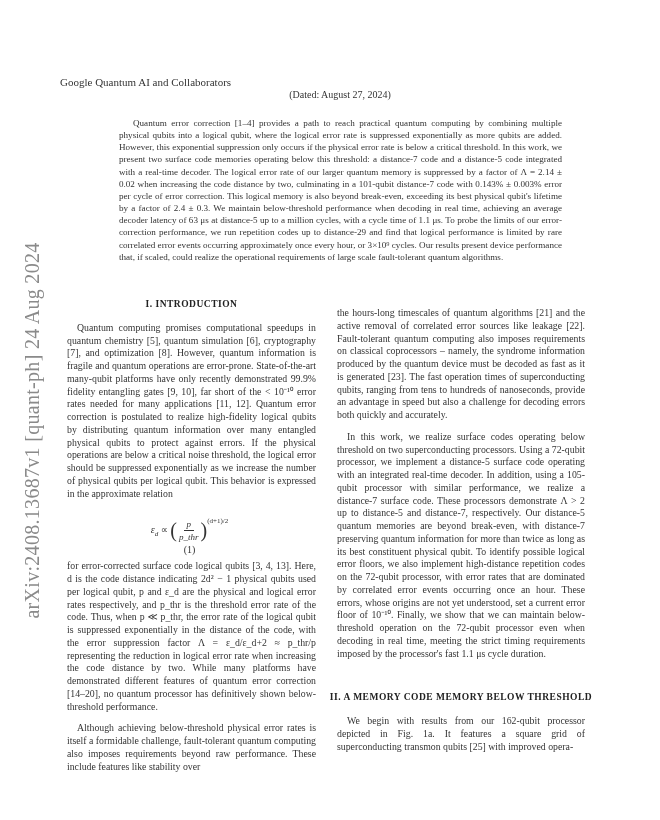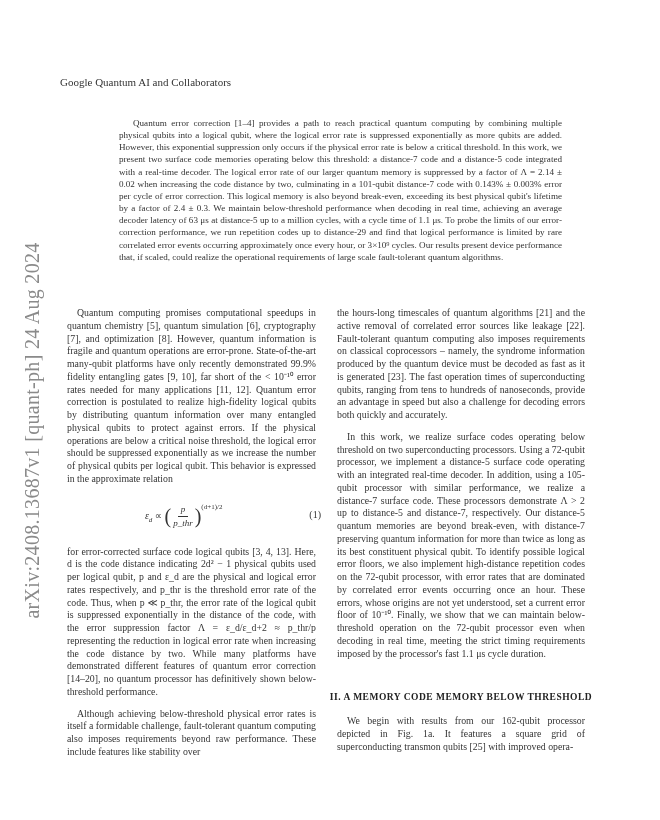--- a/index.html
+++ b/index.html
@@ -15,43 +15,45 @@
 
   .abstract { position: absolute; left: 110px; width: 443px; top: 108px; font-family: "Liberation Serif", serif; font-size: 9.1px; line-height: 12.15px; text-align: justify; text-indent: 14px; color: #333; hyphens: auto; }
 
   .col { position: absolute; font-family: "Liberation Serif", serif; font-size: 9.8px; line-height: 12.75px; color: #333; text-align: justify; hyphens: auto; }
   .col-left { left: 58px; width: 267px; top: 298px; }
   .col-right { left: 328px; width: 266px; top: 298px; }
 
   .section-heading { text-align: center; font-weight: bold; font-size: 9.5px; letter-spacing: 0.5px; margin: 0 0 11px 0; color: #222; }
   p { margin: 9px; }
   .indent { text-indent: 10px; }
-  .equation { display: flex; align-items: center; justify-content: flex-start; padding: 6px 4px 6px 0; height: 30px; }
+  .equation { display: flex; align-items: center; justify-content: flex-start; padding: 6px 4px 6px 0; height: 30px; flex-direction: column; }
   .eq-body { flex: 1; text-align: center; font-style: italic; font-size: 10px; }
   .eq-num { font-size: 10px; }
   .frac { display: inline-flex; flex-direction: column; align-items: center; vertical-align: middle; font-size: 9px; margin: 0 2px; }
   .frac .num { border-bottom: 1px solid #333; padding: 0 3px; }
   .paren { font-size: 20px; font-style: normal; vertical-align: middle; }
   .sup { font-size: 7px; vertical-align: 10px; font-style: normal; }
   .spacer { height: 22px; }
 </style>
 </head>
 <body>
 
 <div class="page">
 
   <div class="arxiv-stamp">
     <span>arXiv:2408.13687v1  [quant-ph]  24 Aug 2024</span>
   </div>
 
   <div class="authors">Google Quantum AI and Collaborators</div>
+  <div class="dated">(Dated: August 27, 2024)</div>
 
   <p class="abstract">Quantum error correction [1–4] provides a path to reach practical quantum computing by combining multiple physical qubits into a logical qubit, where the logical error rate is suppressed exponentially as more qubits are added. However, this exponential suppression only occurs if the physical error rate is below a critical threshold. In this work, we present two surface code memories operating below this threshold: a distance-7 code and a distance-5 code integrated with a real-time decoder. The logical error rate of our larger quantum memory is suppressed by a factor of Λ = 2.14 ± 0.02 when increasing the code distance by two, culminating in a 101-qubit distance-7 code with 0.143% ± 0.003% error per cycle of error correction. This logical memory is also beyond break-even, exceeding its best physical qubit's lifetime by a factor of 2.4 ± 0.3. We maintain below-threshold performance when decoding in real time, achieving an average decoder latency of 63 μs at distance-5 up to a million cycles, with a cycle time of 1.1 μs. To probe the limits of our error-correction performance, we run repetition codes up to distance-29 and find that logical performance is limited by rare correlated error events occurring approximately once every hour, or 3×10⁹ cycles. Our results present device performance that, if scaled, could realize the operational requirements of large scale fault-tolerant quantum algorithms.</p>
 
   <div class="col col-left">
+    <div class="section-heading">I.   INTRODUCTION</div>
     <p class="indent">Quantum computing promises computational speedups in quantum chemistry [5], quantum simulation [6], cryptography [7], and optimization [8]. However, quantum information is fragile and quantum operations are error-prone. State-of-the-art many-qubit platforms have only recently demonstrated 99.9% fidelity entangling gates [9, 10], far short of the &lt; 10⁻¹⁰ error rates needed for many applications [11, 12]. Quantum error correction is postulated to realize high-fidelity logical qubits by distributing quantum information over many entangled physical qubits to protect against errors. If the physical operations are below a critical noise threshold, the logical error should be suppressed exponentially as we increase the number of physical qubits per logical qubit. This behavior is expressed in the approximate relation</p>
     <div class="equation">
       <div class="eq-body">
         <span>ε</span><sub style="font-size:7px">d</sub>
         <span style="font-style:normal"> ∝ </span>
         <span class="paren">(</span><span class="frac">
             <span class="num">p</span>
             <span>p_thr</span>
           </span><span class="paren">)</span><span class="sup">(d+1)/2</span>
       </div>

